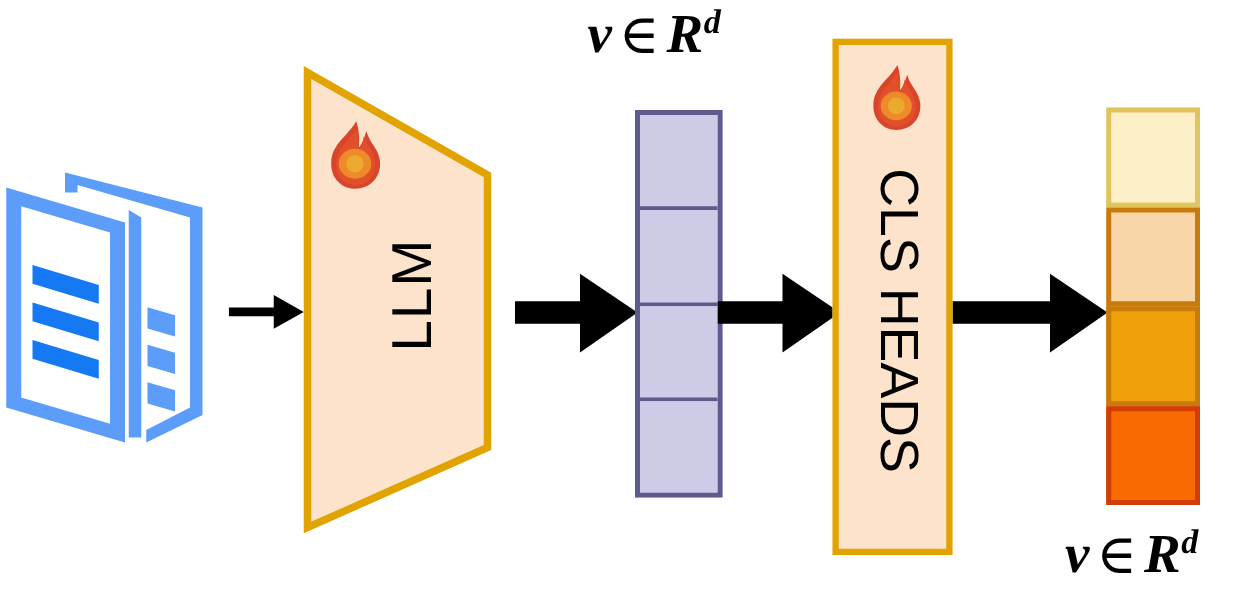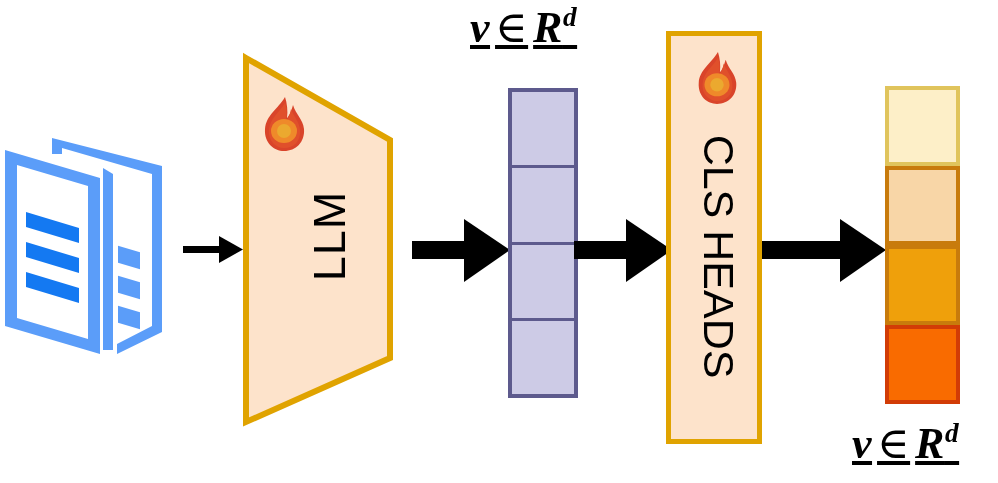--- a/index.html
+++ b/index.html
@@ -19,21 +19,20 @@
 
   
   .mathlabel {
     font-family: "Liberation Serif", "DejaVu Serif", serif;
     font-style: italic;
     font-weight: 700;
     color: #000000;
     white-space: nowrap;
     line-height: 1;
     letter-spacing: 0.5px;
-    text-decoration: underline;
   }
   .mathlabel .sup {
     font-size: 0.62em;
     vertical-align: super;
     font-style: italic;
     font-weight: 700;
   }
   .mathlabel .op {
     font-style: normal;
     font-weight: 400;

